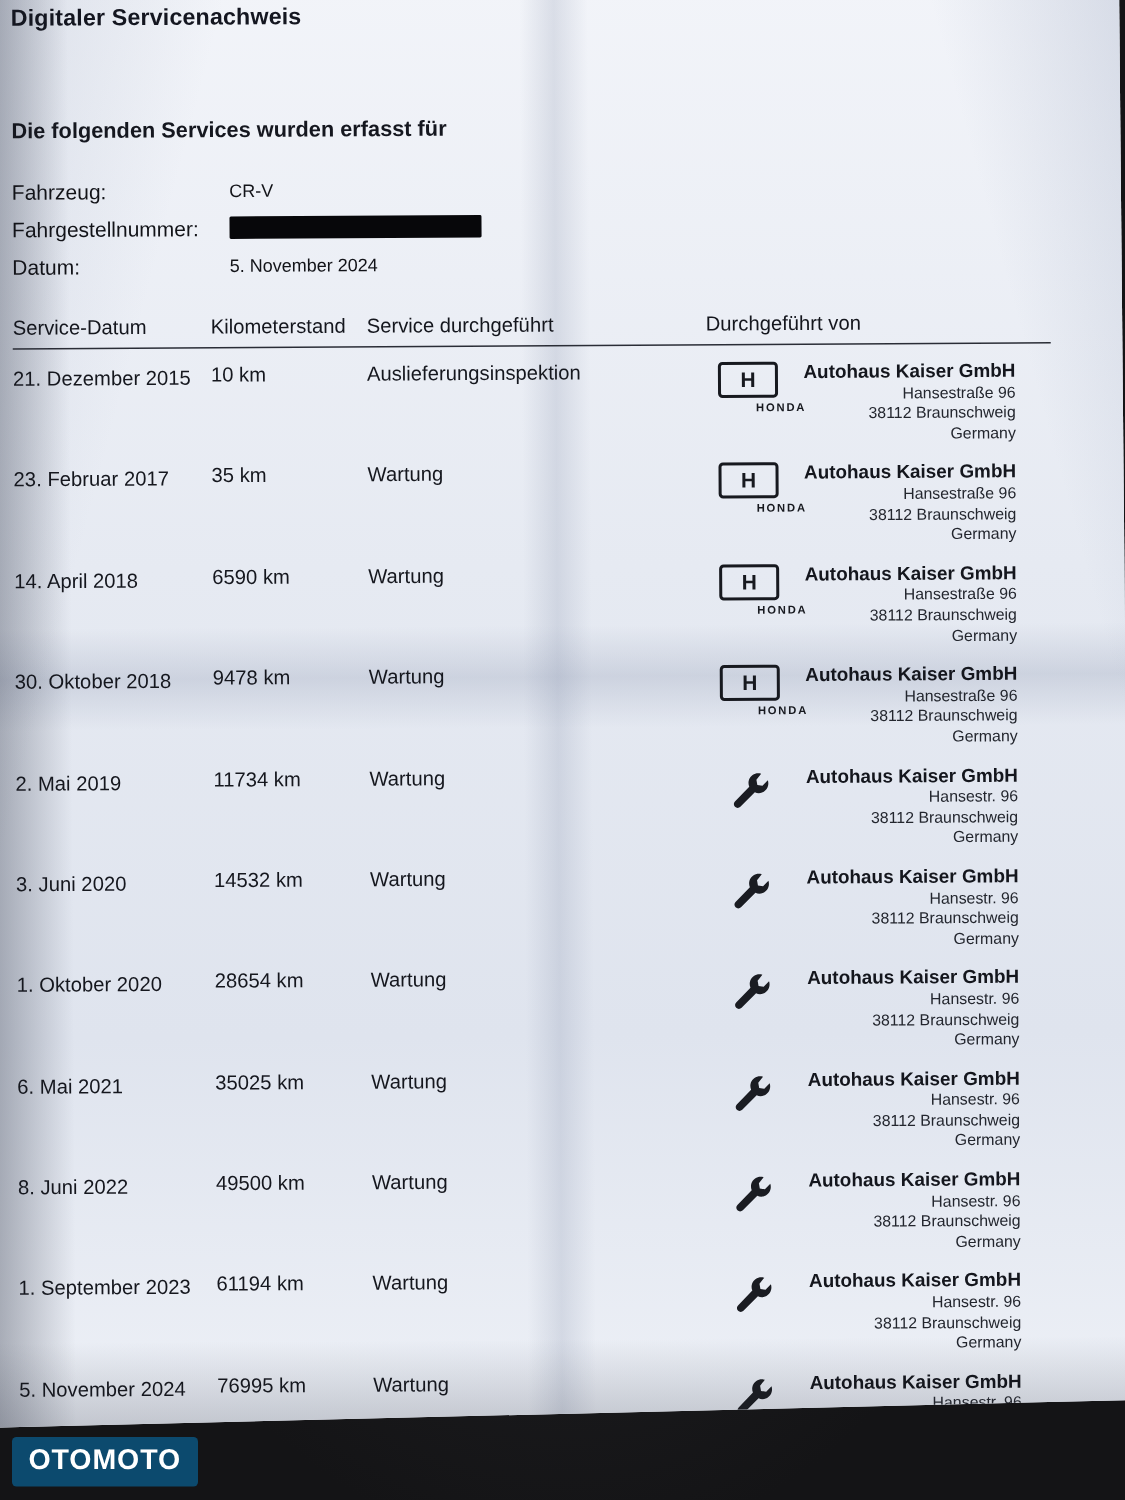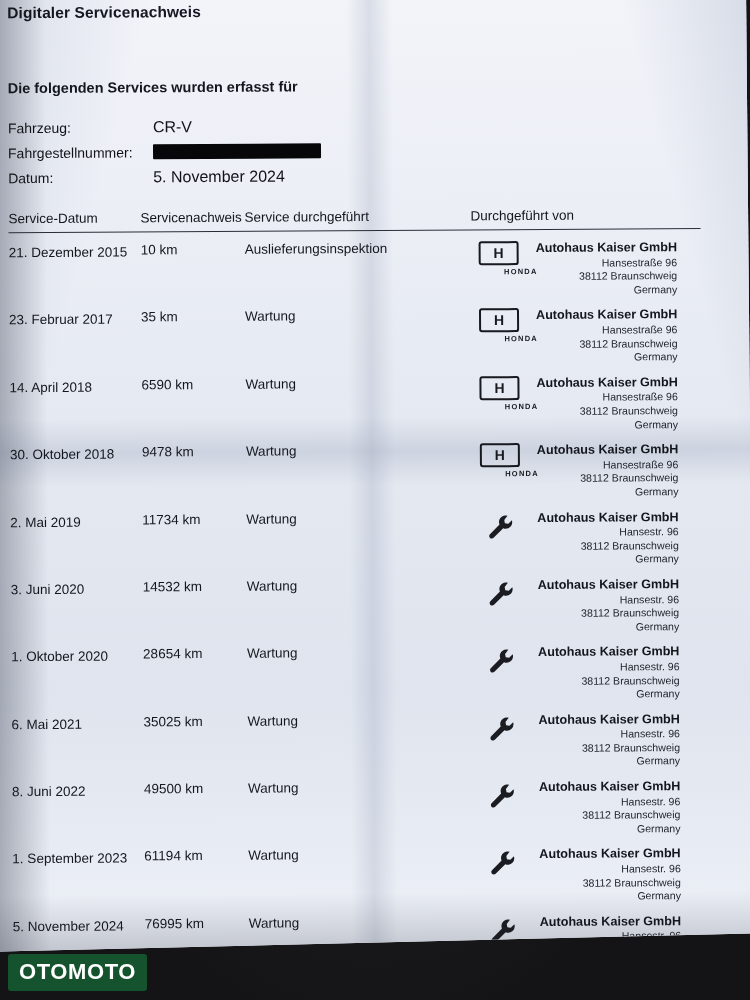--- a/index.html
+++ b/index.html
@@ -91,21 +91,21 @@
     display: flex;
     align-items: center;
     margin-bottom: 6px;
     height: 19px;
   }
   .meta-label {
     width: 145px;
     flex: 0 0 145px;
   }
   .meta-value {
-    font-size: 16px;
+    font-size: 12px;
     text-align: center;
   }
   .redacted {
     display: inline-block;
     width: 168px;
     height: 15px;
     background: #07070a;
     border-radius: 1px;
   }
 
@@ -191,24 +191,24 @@
     color: #23262e;
     line-height: 1.28;
     text-align: right;
   }
 
   
   .watermark {
     position: absolute;
     left: 8px;
     bottom: 9px;
-    background: #14532d;
+    background: #0c4a6e;
     color: #ffffff;
     font-weight: bold;
-    font-size: 22px;
+    font-size: 19px;
     letter-spacing: 0.6px;
     padding: 5px 11px 6px 11px;
     border-radius: 3px;
     font-family: "Liberation Sans", sans-serif;
   }
 </style>
 </head>
 <body>
 
 <div class="photo-bg"></div>
@@ -236,21 +236,21 @@
       <div class="meta-row">
         <span class="meta-label">Datum:</span>
         <span class="meta-value">5. November 2024</span>
       </div>
     </div>
 
     <div class="svc-table">
 
       <div class="thead">
         <div class="c-date">Service-Datum</div>
-        <div class="c-km">Servicenachweis</div>
+        <div class="c-km">Kilometerstand</div>
         <div class="c-svc">Service durchgeführt</div>
         <div class="c-by">Durchgeführt von</div>
       </div>
 
       <div class="trow">
         <div class="c-date">21. Dezember 2015</div>
         <div class="c-km">10 km</div>
         <div class="c-svc">Auslieferungsinspektion</div>
         <div class="c-by provider">
           <div class="logo-box">

